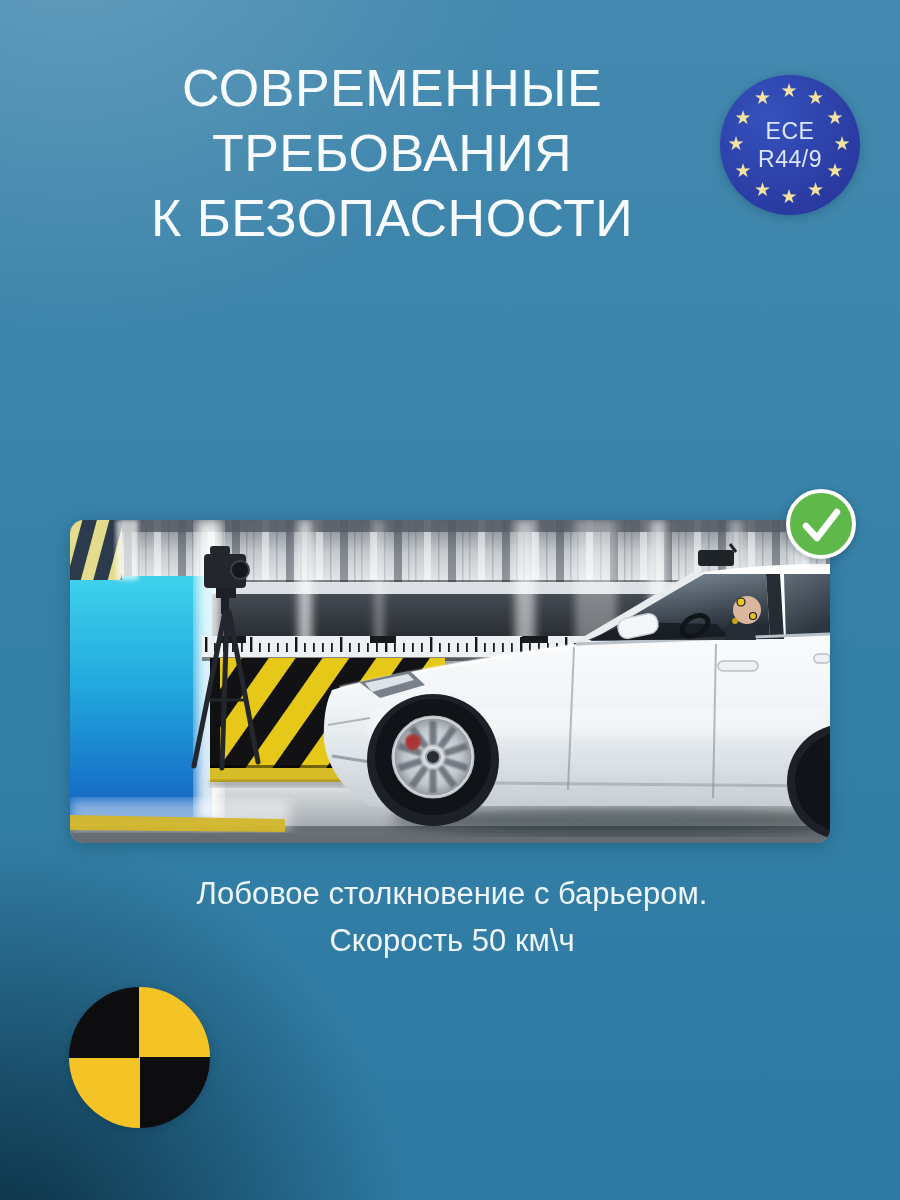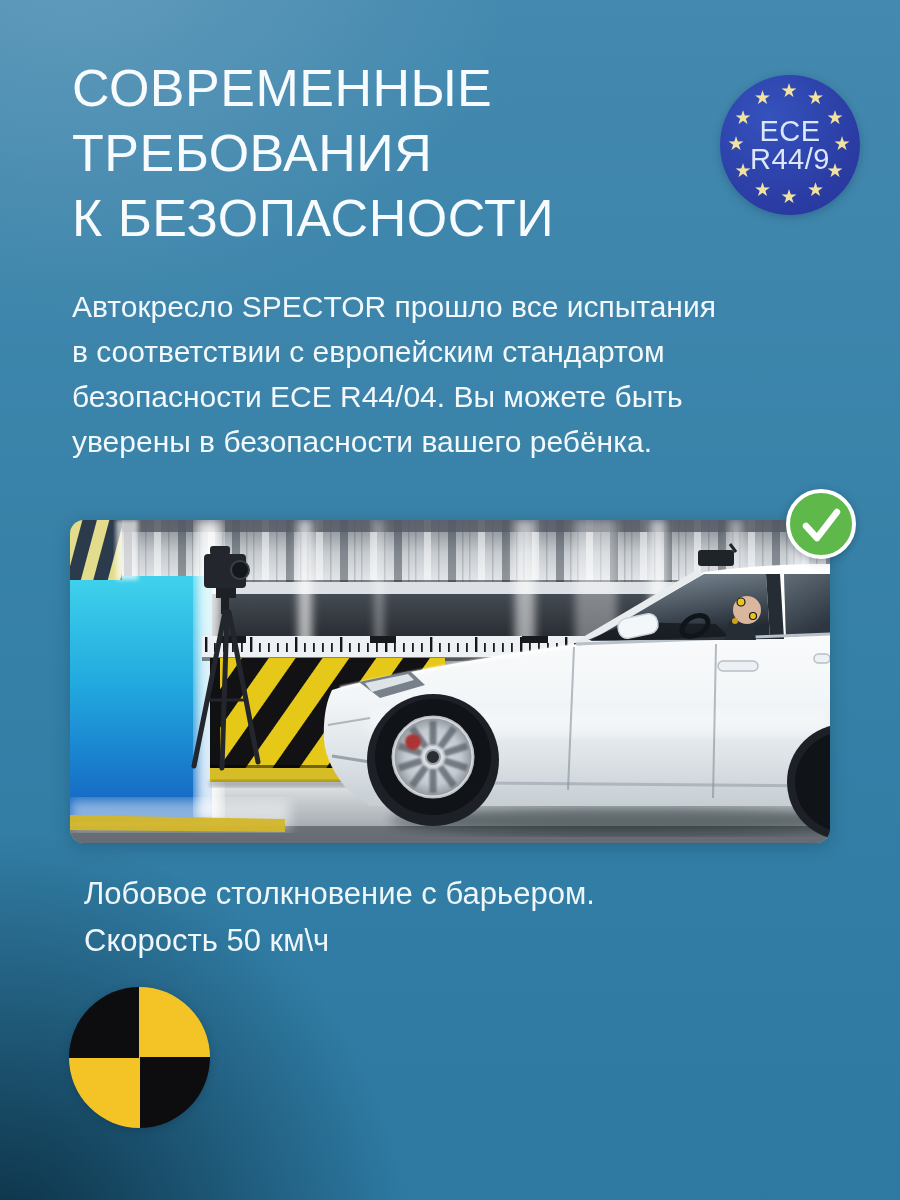--- a/index.html
+++ b/index.html
@@ -4,52 +4,52 @@
 <style>
   html,body{margin:0;padding:0;background:#20536b;}
   .poster{
     position:relative;width:900px;height:1200px;overflow:hidden;
     font-family:"Liberation Sans","DejaVu Sans",sans-serif;
     background:
       radial-gradient(90% 60% at 8% -5%, rgba(255,255,255,0.16), rgba(255,255,255,0) 55%),
       radial-gradient(70% 55% at 0% 105%, rgba(4,32,47,0.85), rgba(4,32,47,0) 65%),
       linear-gradient(180deg,#4489af 0%, #3580a7 55%, #2d79a2 100%);
   }
-  .pre{white-space:pre-line;}
+  .pre{white-space:pre-line;text-align:center;}
   .title{
     position:absolute;left:72px;top:56px;width:640px;
     color:#f7fbfd;font-size:52px;line-height:65px;font-weight:400;letter-spacing:.5px;
   }
   .badge{
     position:absolute;left:720px;top:75px;width:140px;height:140px;border-radius:50%;
     background:radial-gradient(circle at 35% 30%, #3552bd 0%, #2a3ba2 70%, #25349a 100%);
     box-shadow:0 2px 10px rgba(0,30,60,.25);
   }
   .badge-text{
     position:absolute;inset:0;display:flex;flex-direction:column;align-items:center;justify-content:center;
-    color:#dde7fa;font-size:29px;line-height:28px;letter-spacing:.5px;
+    color:#dde7fa;font-size:23px;line-height:28px;letter-spacing:.5px;
   }
   .eu-star{position:absolute;font-size:19px;color:#f2e3a0;line-height:19px;}
   .intro{
     position:absolute;left:72px;top:284px;width:800px;
     color:#f2f8fb;font-size:30px;line-height:45px;
   }
   .photo{
     position:absolute;left:70px;top:520px;width:760px;height:323px;
     border-radius:14px;overflow:hidden;background:#9aa1a7;
     box-shadow:0 4px 18px rgba(5,35,52,.25);
   }
   .photo svg{display:block;}
   .check{
     position:absolute;left:786px;top:489px;width:62px;height:62px;border-radius:50%;
     background:#5fb84a;border:4px solid #ffffff;box-shadow:0 2px 8px rgba(5,35,52,.3);
   }
   .caption{
     position:absolute;left:72px;top:870px;width:760px;
-    color:#eef6fa;font-size:31px;line-height:47px;margin-left:12px;
+    color:#eef6fa;font-size:31px;line-height:47px;
   }
   .crash-symbol{
     position:absolute;left:69px;top:987px;width:141px;height:141px;border-radius:50%;
     background:conic-gradient(from 0deg, #f4c427 0deg 90deg, #0d0d0f 90deg 180deg, #f4c427 180deg 270deg, #0d0d0f 270deg 360deg);
     box-shadow:0 2px 8px rgba(5,35,52,.25);
   }
   .footer-text{
     position:absolute;left:245px;top:1020px;width:640px;
     color:#f6fafc;font-size:34px;line-height:42px;font-weight:700;
   }
@@ -77,24 +77,20 @@
         <span class="eu-star" style="left: 7.5px; top: 59px;">★</span>
         <span class="eu-star" style="left: 14.6007px; top: 32.5px;">★</span>
         <span class="eu-star" style="left: 34px; top: 13.1007px;">★</span>
       </div>
     <div class="badge-text">
       <span>ECE</span>
       <span>R44/9</span>
     </div>
   </div>
 
-  <div class="intro pre">Автокресло SPECTOR прошло все испытания
-в соответствии с европейским стандартом
-безопасности ECE R44/04. Вы можете быть
-уверены в безопасности вашего ребёнка.</div>
 
   <div class="photo">
     <svg width="760" height="323" viewBox="0 0 760 323" xmlns="http://www.w3.org/2000/svg">
       <defs>
         <linearGradient id="wallG" x1="0" y1="0" x2="0" y2="1">
           <stop offset="0" stop-color="#7d848b"></stop>
             <stop offset="0.5" stop-color="#c6cbd0"></stop>
             <stop offset="1" stop-color="#e8ebee"></stop>
         </linearGradient>
         <linearGradient id="darkG" x1="0" y1="0" x2="0" y2="1">

